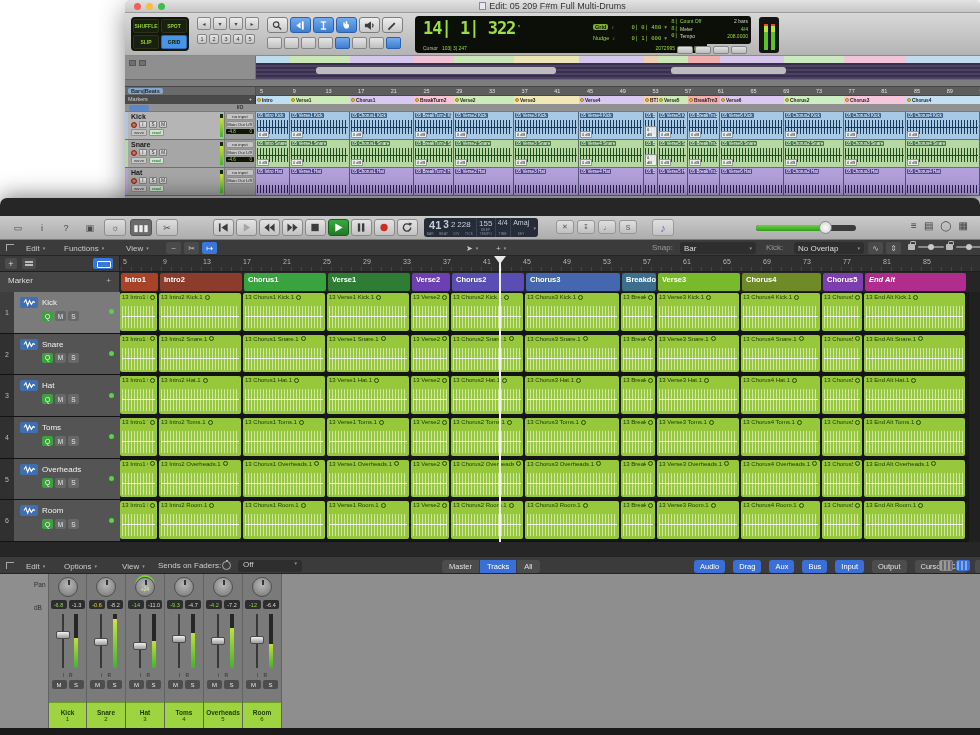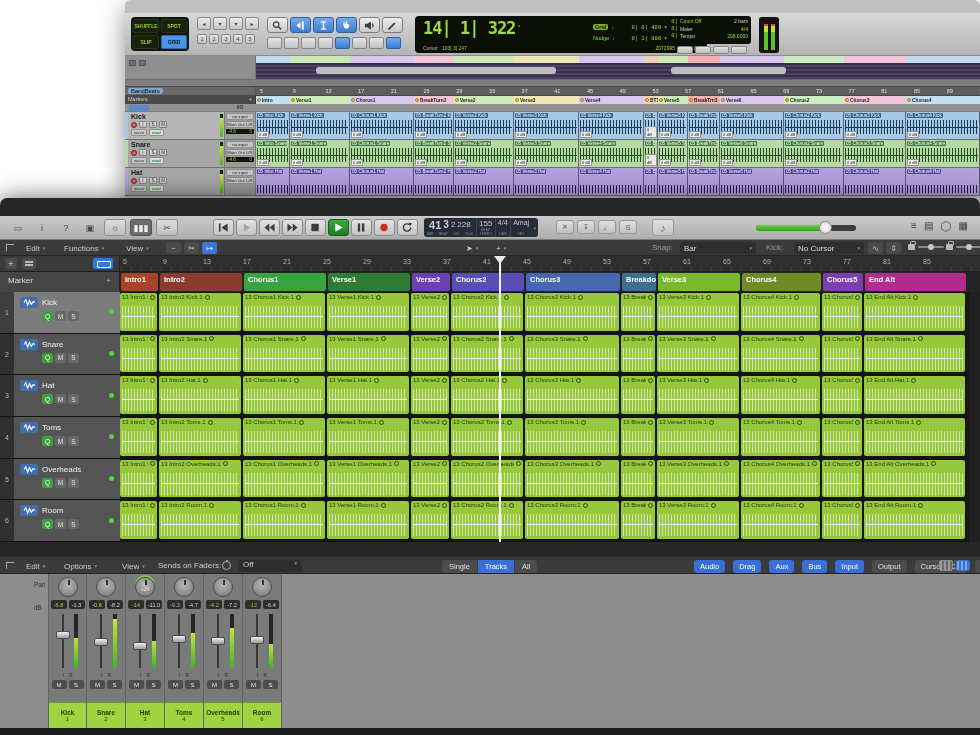--- a/index.html
+++ b/index.html
@@ -223,20 +223,26 @@
   .plate .pnum{font-size:6px;color:#1e3a06}
   .lg-bottom{position:absolute;left:0;top:530px;right:0;height:7px;background:#1a1a1a}
   .lg-scroll{position:absolute;right:0;top:94px;width:12px;height:250px;background:#202020;border-left:1px solid #161616}
 </style>
 </head>
 <body>
 
 <div id="stage">
 
   <section class="ptw">
+    <div class="pt-titlebar">
+      <span class="tl r"></span>
+      <span class="tl y"></span>
+      <span class="tl g"></span>
+      <span class="pt-title"><i class="doc-ico"></i><span>Edit: 05 209 F#m Full Multi-Drums</span></span>
+    </div>
     <div class="pt-toolbar">
       <div class="pt-modes">
           <div class="pt-mode">SHUFFLE</div>
           <div class="pt-mode">SPOT</div>
           <div class="pt-mode">SLIP</div>
           <div class="pt-mode on">GRID</div>
         </div>
       <div class="pt-zoomcluster">
         <div class="pt-zoomrow">
           <span class="pt-zb">◂</span>
@@ -944,21 +950,21 @@
           <span>+</span>
           <span class="chev">▾</span>
         </span>
       <span class="lg-dimlab" style="left:652px">Snap:</span>
       <span class="lg-snapbox" style="left:680px;width:76px">
           <span>Bar</span>
           <span class="chev" style="margin-left:auto;font-size:5px;color:#9a9a9a">▾</span>
         </span>
       <span class="lg-dimlab" style="left:766px">Kick:</span>
       <span class="lg-snapbox" style="left:794px;width:70px">
-          <span>No Cursor</span>
+          <span>No Overlap</span>
           <span class="chev" style="margin-left:auto;font-size:5px;color:#9a9a9a">▾</span>
         </span>
       <span class="mi-chip" style="left:868px;top:2px">∿</span>
       <span class="mi-chip" style="left:886px;top:2px">⇕</span>
       <span class="zoomctl" style="left:908px">
           <span class="lock"></span>
           <span class="zline">
             <i></i>
           </span>
         </span>
@@ -1008,21 +1014,21 @@
           <div class="lg-mseg" style="left: 39px; width: 82px; background: rgb(140, 60, 44);">Intro2</div>
           <div class="lg-mseg" style="left: 123px; width: 82px; background: rgb(56, 163, 63);">Chorus1</div>
           <div class="lg-mseg" style="left: 207px; width: 82px; background: rgb(47, 125, 52);">Verse1</div>
           <div class="lg-mseg" style="left: 291px; width: 38px; background: rgb(108, 63, 178);">Verse2</div>
           <div class="lg-mseg" style="left: 331px; width: 72px; background: rgb(90, 77, 180);">Chorus2</div>
           <div class="lg-mseg" style="left: 405px; width: 94px; background: rgb(68, 103, 176);">Chorus3</div>
           <div class="lg-mseg" style="left: 501px; width: 34px; background: rgb(61, 110, 142);">Breakdown</div>
           <div class="lg-mseg" style="left: 537px; width: 82px; background: rgb(121, 186, 44);">Verse3</div>
           <div class="lg-mseg" style="left: 621px; width: 79px; background: rgb(111, 139, 40);">Chorus4</div>
           <div class="lg-mseg" style="left: 702px; width: 40px; background: rgb(125, 63, 174);">Chorus5</div>
-          <div class="lg-mseg" style="left: 744px; width: 101px; background: rgb(177, 45, 141);">End Alt</div>
+          <div class="lg-mseg" style="left: 744px; width: 101px; background: rgb(177, 45, 141); font-style: italic;">End Alt</div>
         </div>
     </div>
 
     <div class="lg-rows">
         <div class="lg-row sel">
           <div class="lg-num">1</div>
           <div class="lg-head">
             <div class="lg-hline">
               <span class="lg-badge">
                 <svg viewBox="0 0 14 12" width="13" height="11" fill="currentColor" aria-hidden="true">
@@ -1742,21 +1748,21 @@
           <span>View</span>
           <span class="chev">▾</span>
         </span>
       <span style="position:absolute;left:158px;top:4px">Sends on Faders:</span>
       <span class="mx-power"></span>
       <span class="mx-off">
           <span>Off</span>
           <span style="font-size:5px;color:#9a9a9a">▾</span>
         </span>
       <div class="mx-scope">
-          <span class="mx-scopebtn">Single</span>
+          <span class="mx-scopebtn">Master</span>
           <span class="mx-scopebtn on">Tracks</span>
           <span class="mx-scopebtn">All</span>
         </div>
       <div class="mx-filters">
           <span class="mx-fbtn on">Audio</span>
           <span class="mx-fbtn on">Drag</span>
           <span class="mx-fbtn on">Aux</span>
           <span class="mx-fbtn on">Bus</span>
           <span class="mx-fbtn on">Input</span>
           <span class="mx-fbtn">Output</span>

